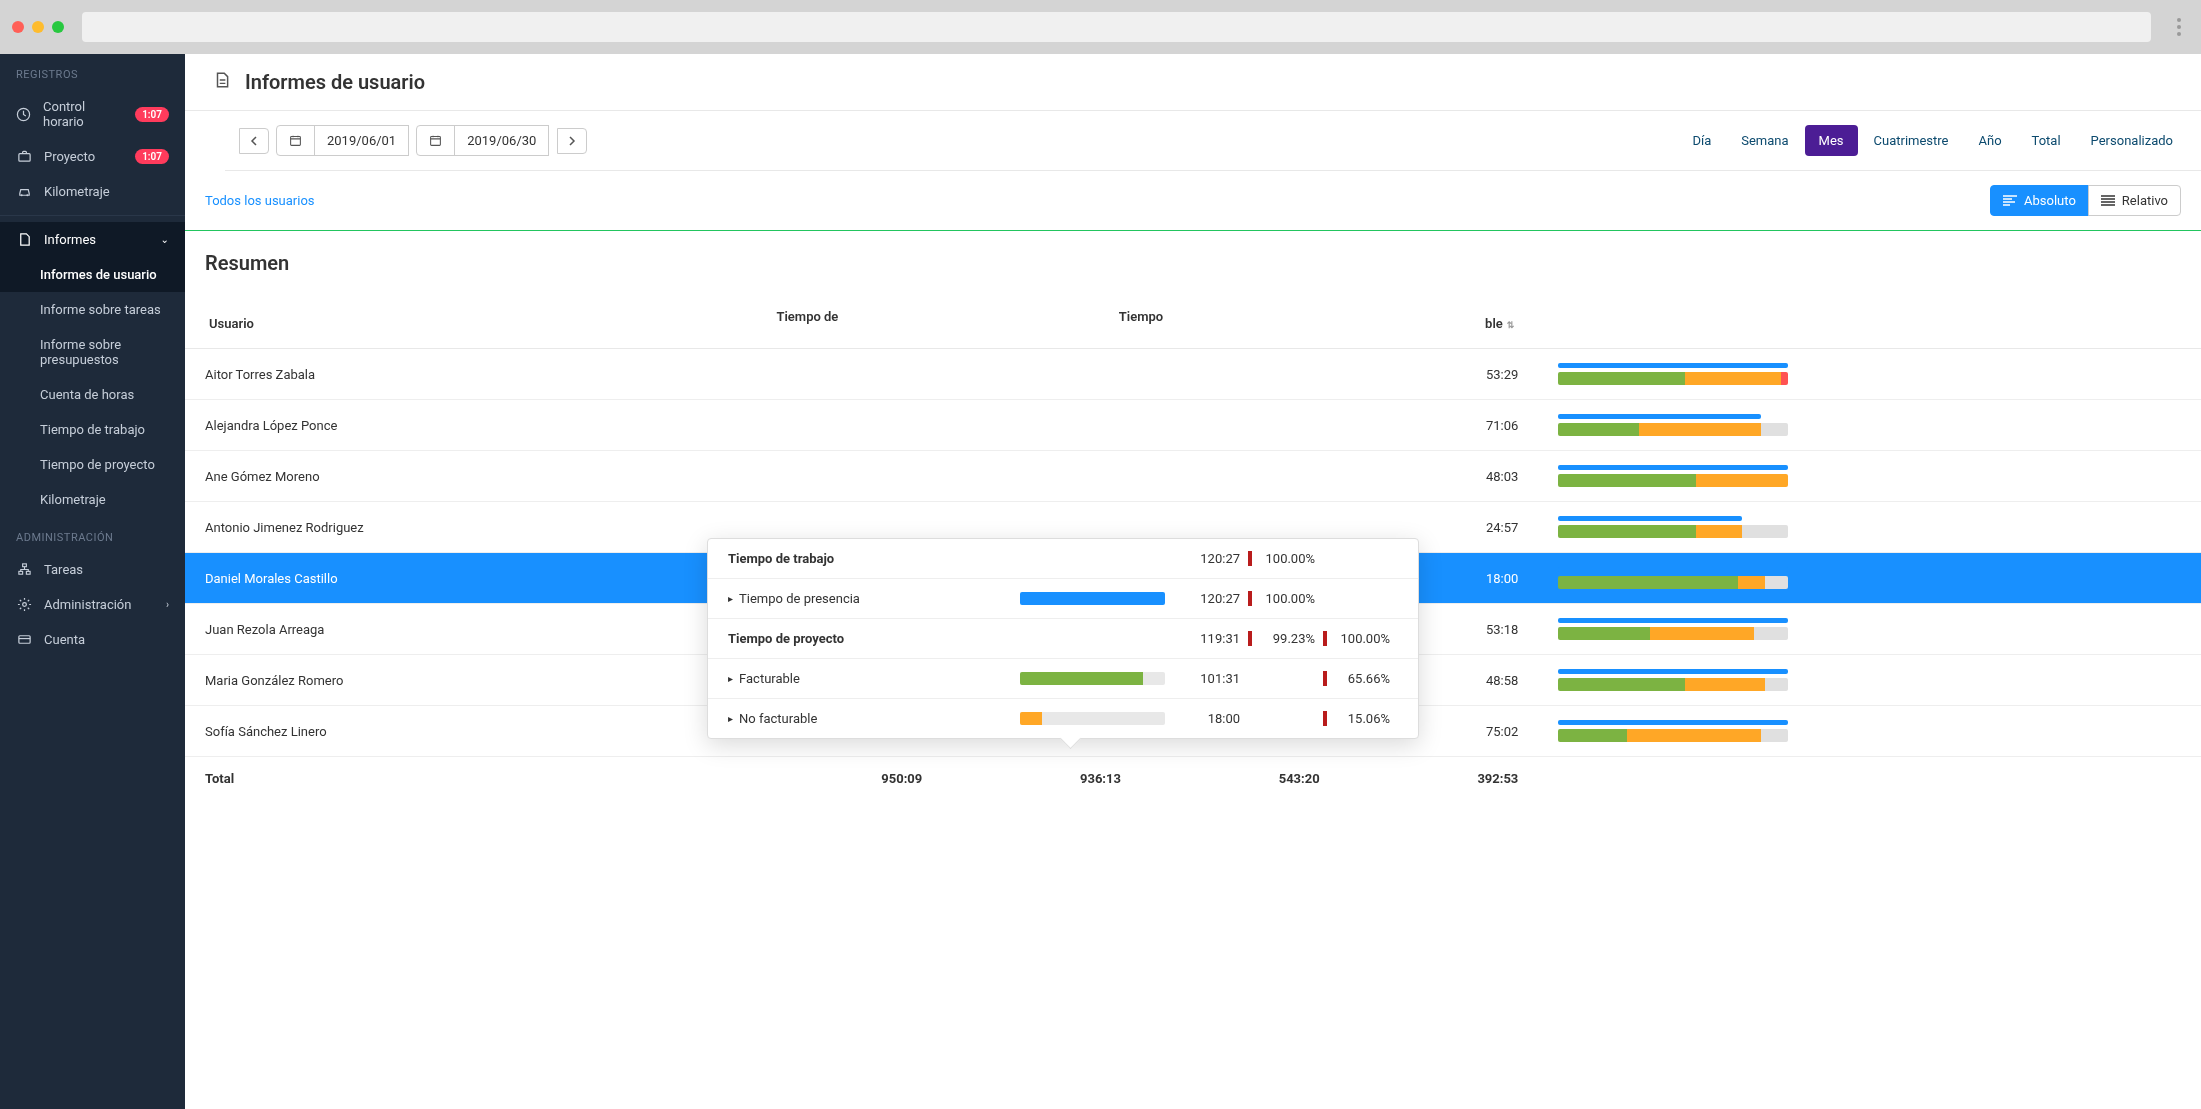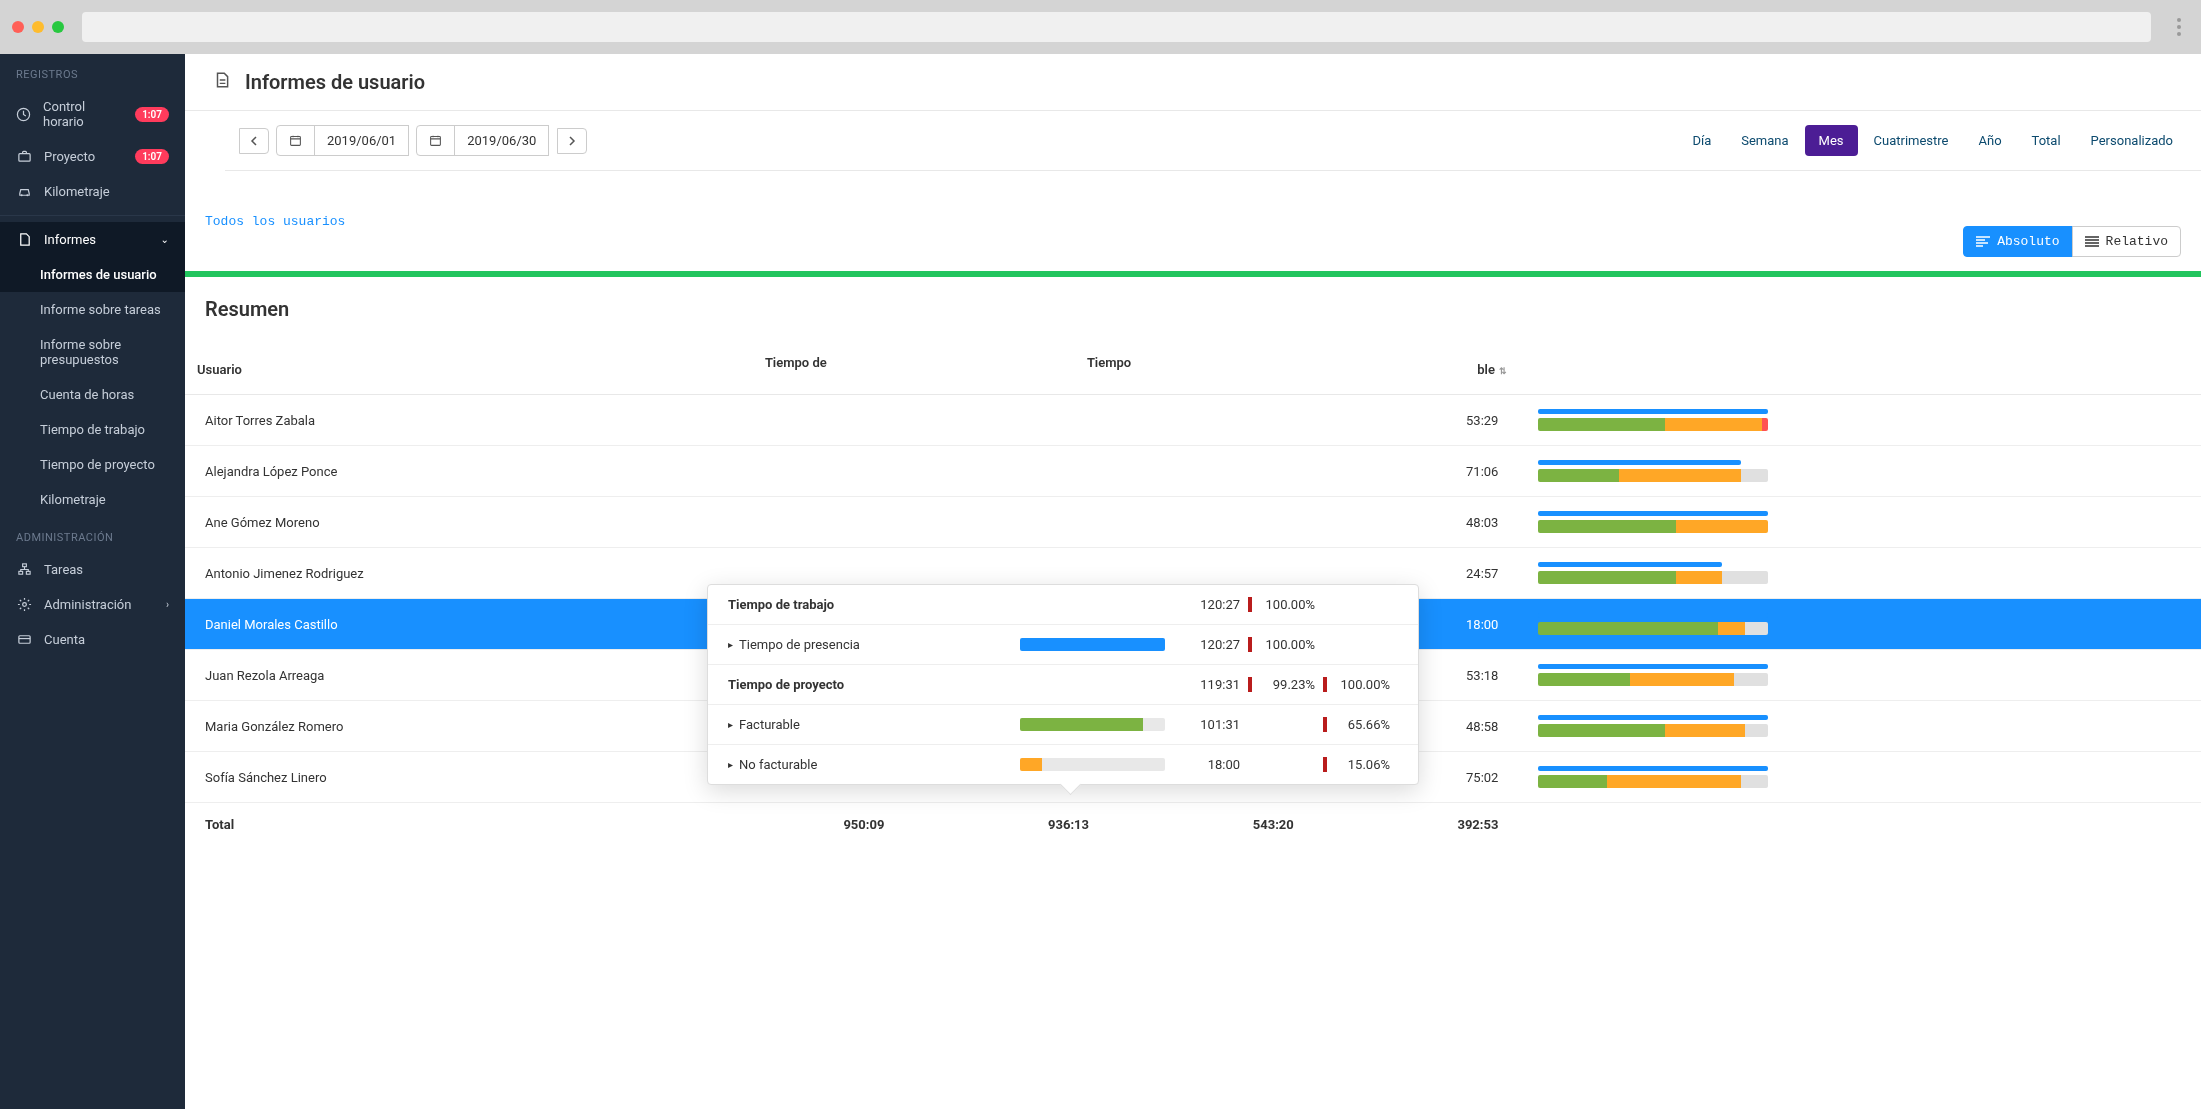--- a/index.html
+++ b/index.html
@@ -45,34 +45,34 @@
 .btn-group .btn { border-radius: 0; margin-left: -1px; }
 .btn-group .btn:first-child { border-radius: 4px 0 0 4px; margin-left: 0; }
 .btn-group .btn:last-child { border-radius: 0 4px 4px 0; }
 .date-input { border: 1px solid #ccc; padding: 7px 12px; display: flex; align-items: center; gap: 10px; margin-left: -1px; font-size: 13px; }
 .date-group { display: flex; }
 .date-group > *:first-child { border-radius: 4px 0 0 4px; }
 .period-tabs { margin-left: auto; display: flex; gap: 2px; }
 .period-tab { padding: 8px 14px; cursor: pointer; font-size: 13px; border-radius: 4px; color: #0c4a6e; }
 .period-tab.active { background: #4c1d95; color: #fff; }
 
-.subbar { display: flex; align-items: center; padding: 14px 20px; border-bottom: 6px solid #22c55e; font-family: Liberation Mono, monospace; }
+.subbar { display: flex; align-items: center; padding: 14px 20px; border-bottom: 1px solid #22c55e; }
 .link { color: #1890ff; cursor: pointer; font-size: 13px; }
-.view-toggle { margin-left: auto; display: flex; margin-top: 41px; }
+.view-toggle { margin-left: auto; display: flex; }
 .vt-btn { border: 1px solid #ccc; padding: 7px 12px; display: flex; align-items: center; gap: 7px; font-size: 13px; cursor: pointer; margin-left: -1px; }
 .vt-btn:first-child { border-radius: 4px 0 0 4px; margin-left: 0; }
 .vt-btn:last-child { border-radius: 0 4px 4px 0; }
 .vt-btn.active { background: #1890ff; color: #fff; border-color: #1890ff; }
 
 .content { flex: 1; overflow: auto; position: relative; }
 .section-title { font-size: 20px; font-weight: 600; padding: 20px 20px 24px; }
 
 
 table { width: 100%; border-collapse: collapse; }
-th { text-align: left; font-weight: 600; font-size: 13px; padding: 10px 12px; border-bottom: 1px solid #e8e8e8; }
+th { text-align: left; font-weight: 600; font-size: 13px; padding: 10px 24px; border-bottom: 1px solid #e8e8e8; }
 th.tr, td.tr { text-align: right; }
 th.group-header { text-align: center; border-bottom: none; padding-bottom: 4px; }
 td { padding: 14px 20px; border-bottom: 1px solid #eee; font-size: 13px; }
 tr.highlighted td { background: #1890ff; color: #fff; }
 tr.total td { font-weight: 700; border-bottom: none; }
 .sort-icon { font-size: 9px; color: #999; margin-left: 4px; }
 
 .bars { display: flex; flex-direction: column; gap: 4px; width: 230px; }
 .bar-blue { height: 5px; background: #1890ff; border-radius: 2px; }
 .bar-stack { height: 13px; display: flex; border-radius: 2px; overflow: hidden; }

